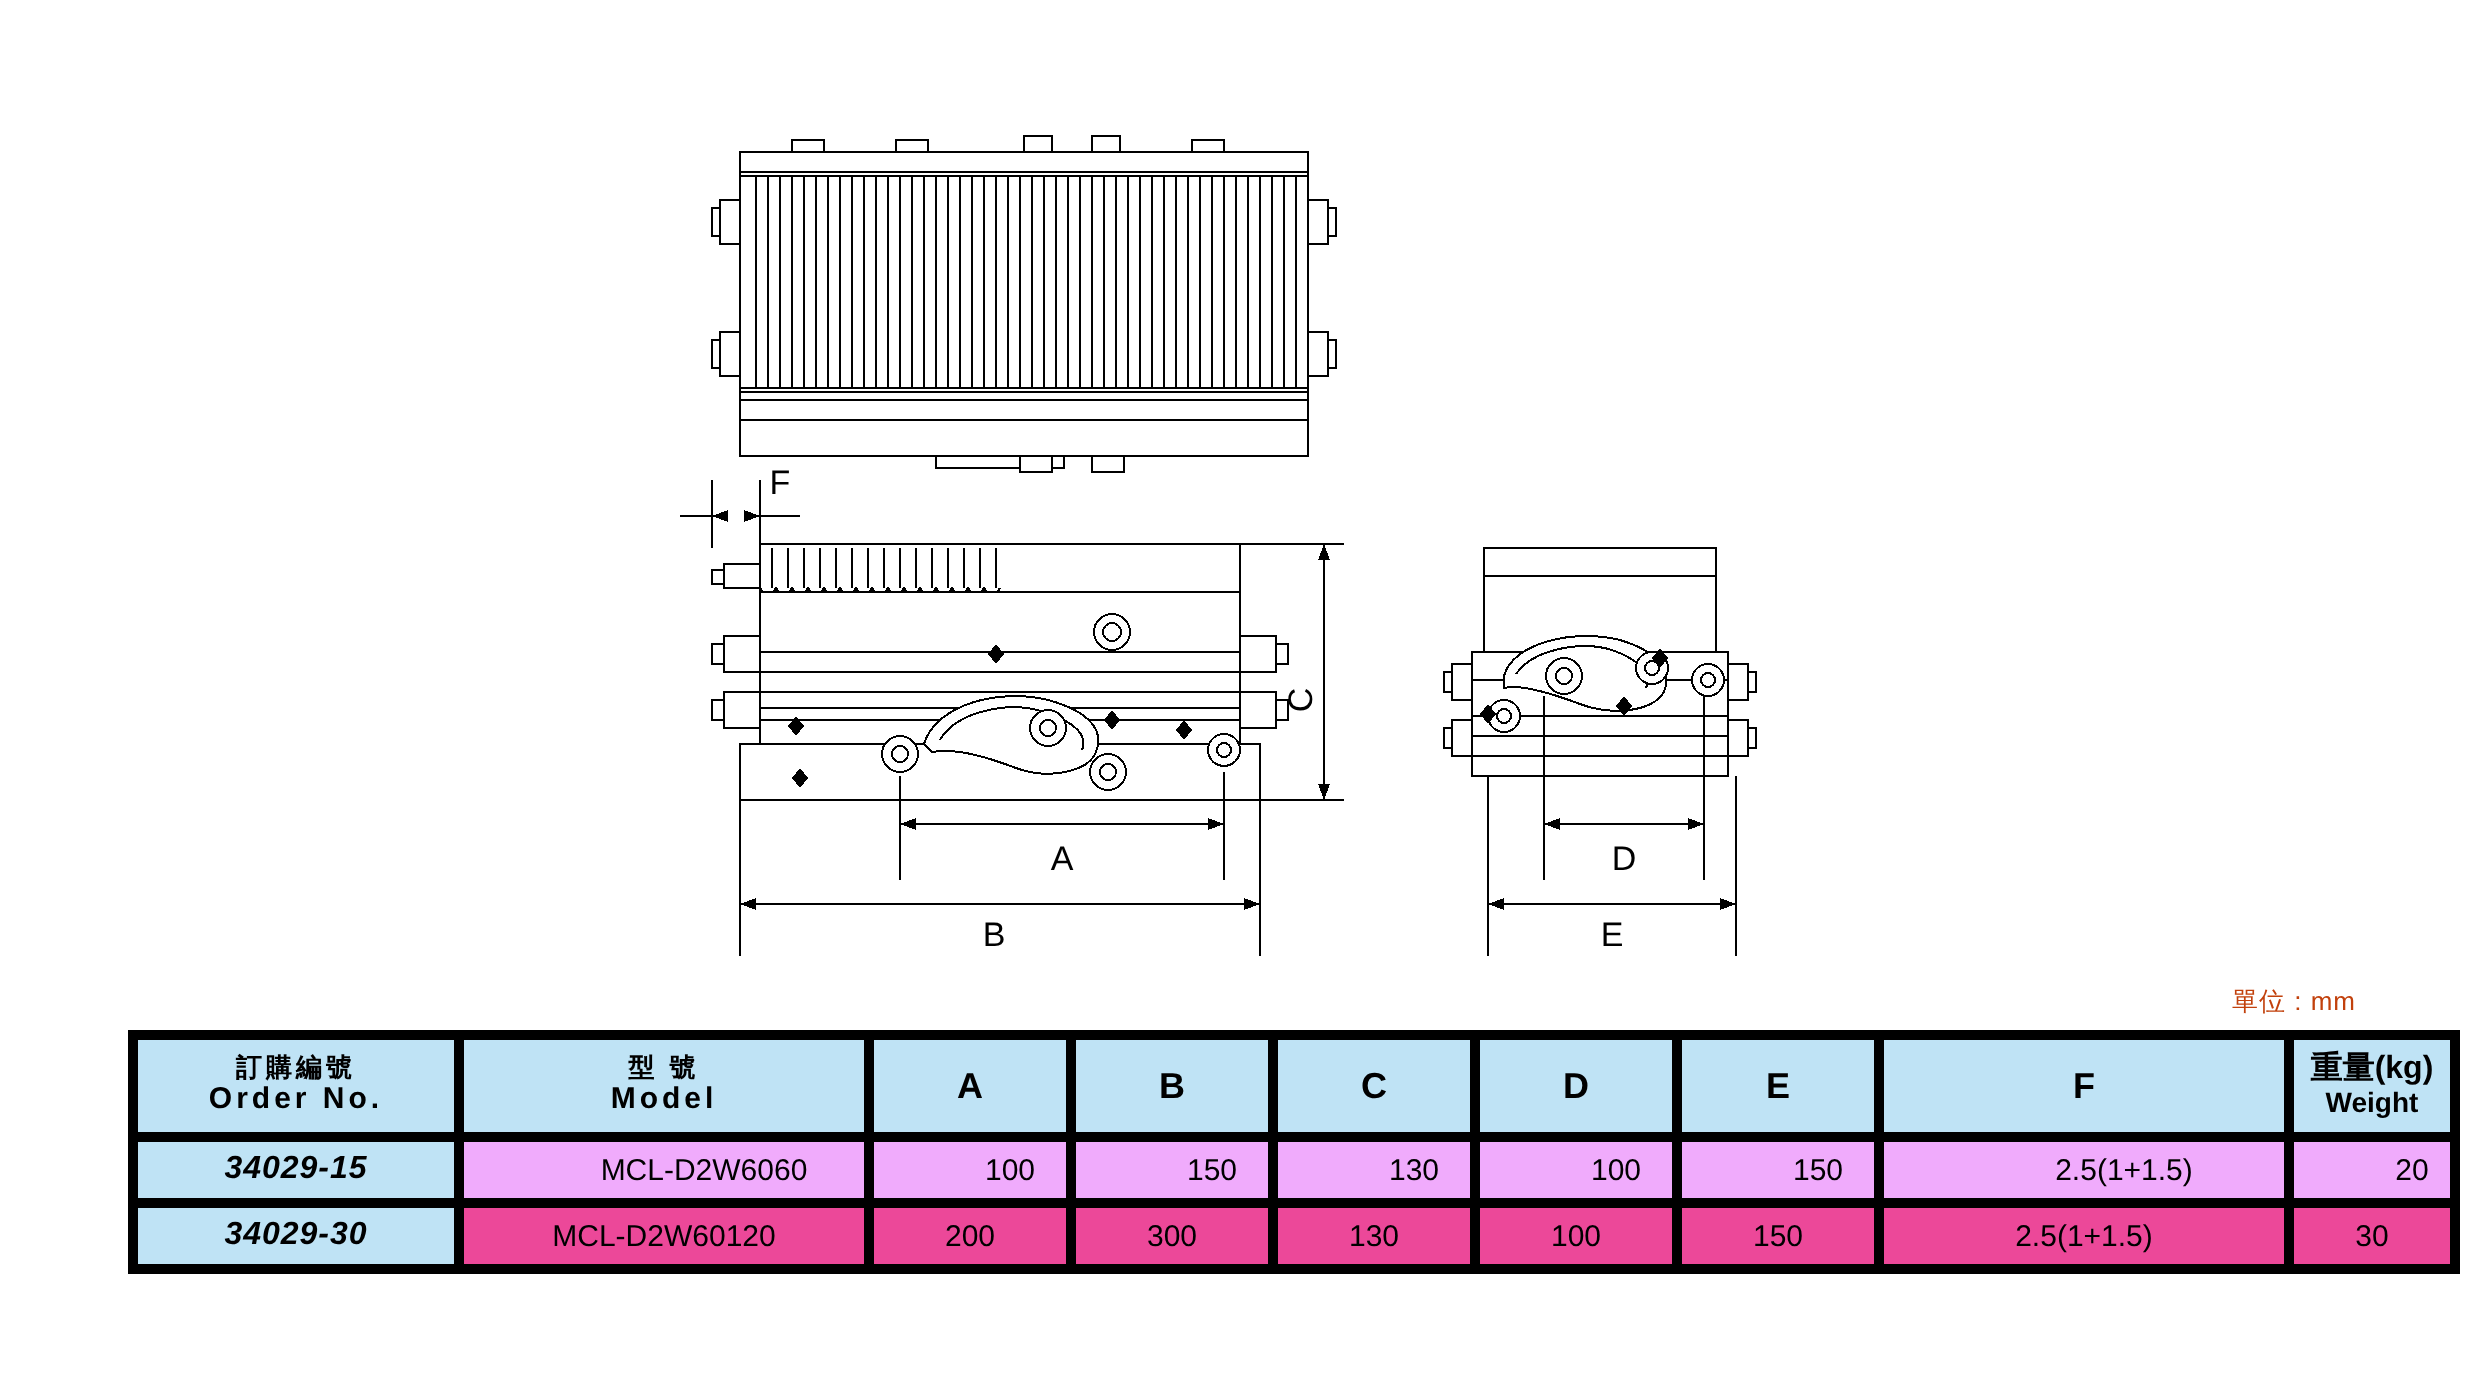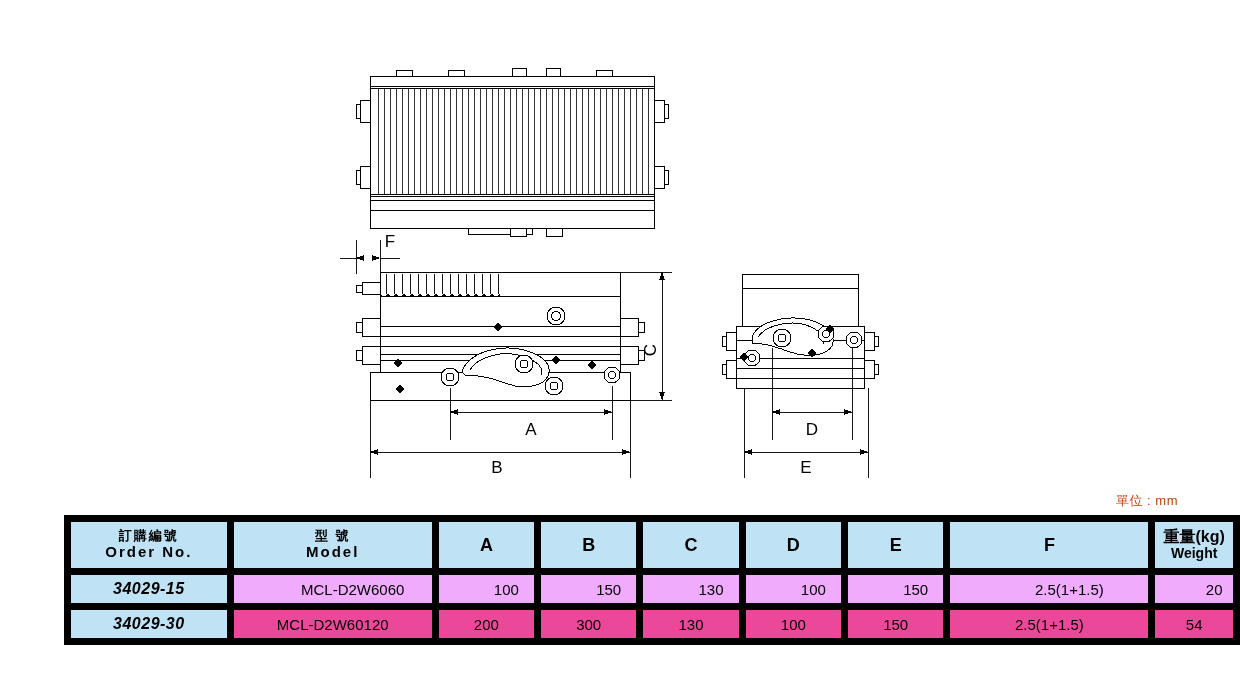--- a/index.html
+++ b/index.html
@@ -35,21 +35,21 @@
   }
   table.spec {
     position: absolute;
     left: 64px;
     top: 515px;
     border-collapse: collapse;
     font-size: 15px;
     color: #000;
   }
   table.spec td, table.spec th {
-    border: 7px solid #000000;
+    border: 5px solid #000000;
     text-align: center;
     vertical-align: middle;
     padding: 0;
   }
   .hdr {
     background: #bfe3f5;
     font-weight: bold;
     height: 46px;
     line-height: 1.12;
   }
@@ -381,18 +381,18 @@
       </tr>
       <tr class="alt">
         <td class="order">34029-30</td>
         <td class="model">MCL-D2W60120</td>
         <td class="val">200</td>
         <td class="val">300</td>
         <td class="val">130</td>
         <td class="val">100</td>
         <td class="val">150</td>
         <td class="val">2.5(1+1.5)</td>
-        <td class="weight">54</td>
+        <td class="weight">30</td>
       </tr>
     </tbody>
   </table>
 
 </div>
 
 </body></html>

